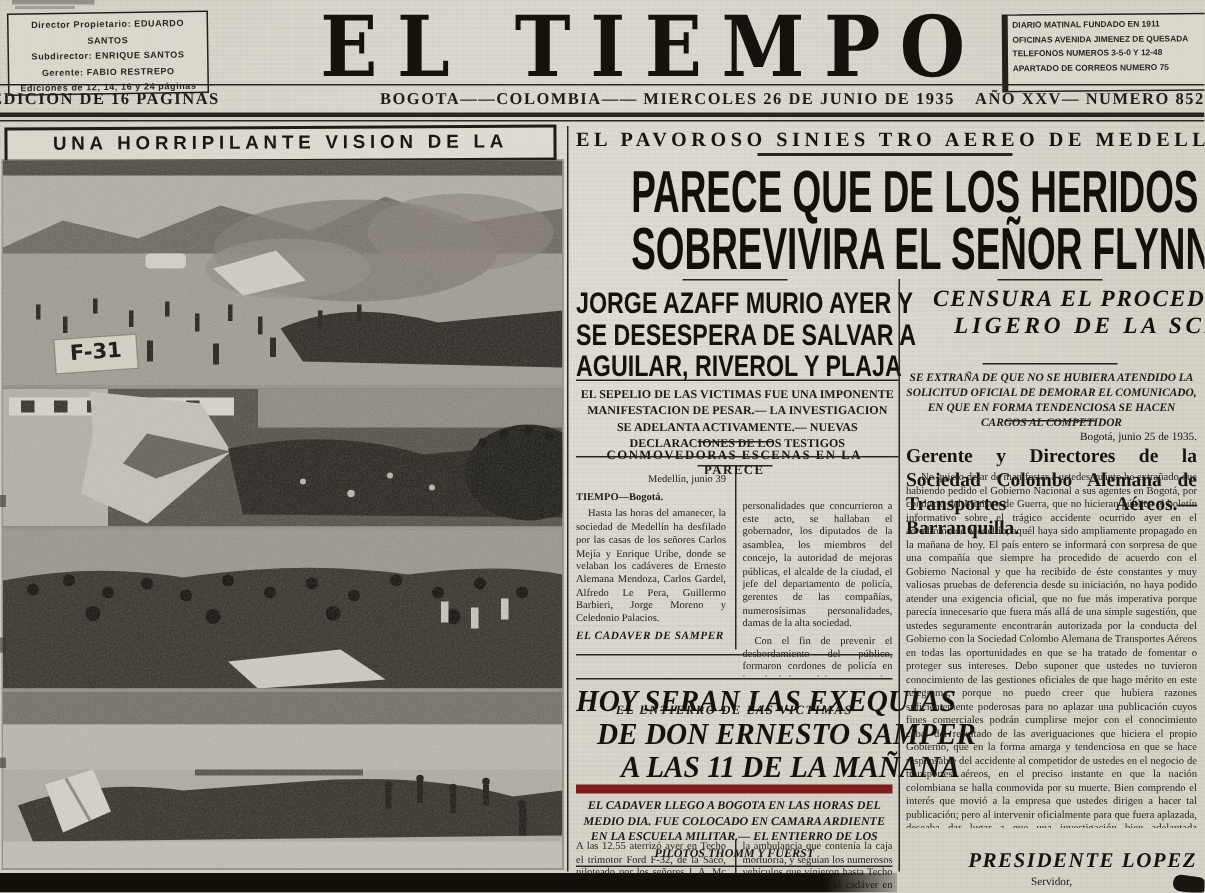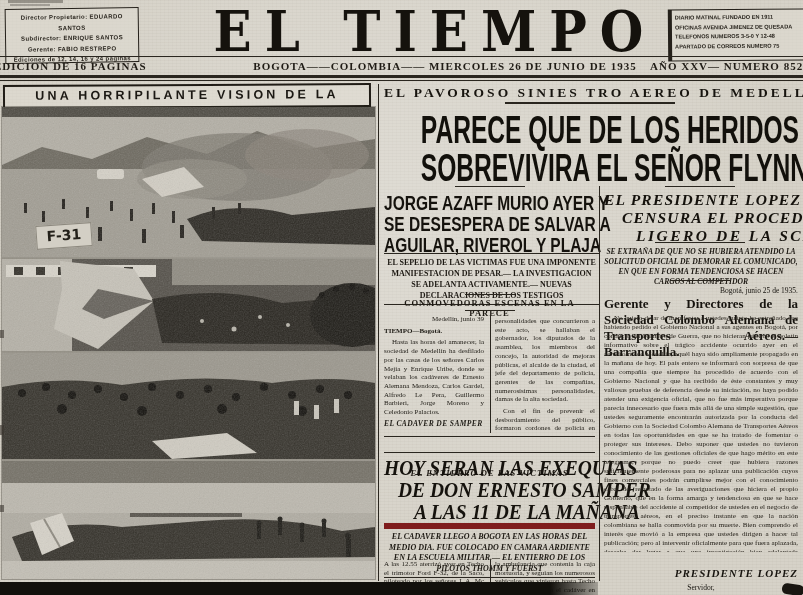--- a/index.html
+++ b/index.html
@@ -92,21 +92,21 @@
     font-family:"Liberation Serif", serif;font-weight:bold;font-size:15.5px;
     letter-spacing:1.2px;white-space:nowrap;color:#15120d;font-style:italic;
   }
   .lopez-deck{
     font-weight:bold;font-style:italic;font-size:7.6px;line-height:10px;text-align:center;color:#1d1913;
   }
   .letter{
     font-size:7.1px;line-height:9px;text-align:justify;color:#26221b;overflow:hidden;
   }
   .letter p{margin:0;text-indent:10px;}
-  .sig{font-weight:bold;font-style:italic;font-size:11px;letter-spacing:1px;text-align:right;}
+  .sig{font-weight:bold;font-style:italic;font-size:14px;letter-spacing:1px;text-align:right;}
   .closing{font-size:7.5px;text-align:center;}
   .ink-bar{background:linear-gradient(90deg,#12100c 0 92%,rgba(18,16,12,.25));}
   .mini-rule{height:1px;background:#2a261f;}
 </style>
 </head>
 <body>
 
 <div class="abs" style="left:8px;top:0;width:55px;height:3px;background:#55514a;opacity:.5"></div>
 <div class="abs" style="left:10px;top:4px;width:40px;height:2px;background:#55514a;opacity:.4"></div>
 
@@ -311,21 +311,21 @@
 <div class="abs mini-rule" style="left:465px;top:310px;width:50px"></div>
 
 <div class="abs bodycol" style="left:384px;top:315px;width:100px;height:118px">
   <p class="date-sm">Medellín, junio 39</p>
   <p class="noindent" style="font-weight:bold">TIEMPO—Bogotá.</p>
   <p>Hasta las horas del amanecer, la sociedad de Medellín ha desfilado por las casas de los señores Carlos Mejía y Enrique Uribe, donde se velaban los cadáveres de Ernesto Alemana Mendoza, Carlos Gardel, Alfredo Le Pera, Guillermo Barbieri, Jorge Moreno y Celedonio Palacios.</p>
   <div class="subhead-sm">EL CADAVER DE SAMPER</div>
 
 </div>
 <div class="abs rule" style="left:490px;top:315px;width:1px;height:118px"></div>
-<div class="abs bodycol" style="left:495px;top:317px;width:100px;height:118px">
+<div class="abs bodycol" style="left:495px;top:333px;width:100px;height:118px">
   <p class="noindent">personalidades que concurrieron a este acto, se hallaban el gobernador, los diputados de la asamblea, los miembros del concejo, la autoridad de mejoras públicas, el alcalde de la ciudad, el jefe del departamento de policía, gerentes de las compañías, numerosísimas personalidades, damas de la alta sociedad.</p>
   <p>Con el fin de prevenir el desbordamiento del público, formaron cordones de policía en los alrededores del campo, y los investigadores oficiales vigilaban el sitio de la catástrofe, con el fin de conservar rigurosamente el estado de las ruinas, hasta orientar la investigación. El inmenso público permaneció en respetuoso recogimiento, hasta que el F31 arrancó del campo, llevando a la capital los fúnebres despojos.</p>
 
 </div>
 
 <div class="abs rule" style="left:384px;top:436px;width:211px;height:1px"></div>
 <div class="abs mid ent-kicker" style="top:440px">EL ENTIERRO DE LAS VICTIMAS</div>
 <div class="abs rule" style="left:384px;top:452px;width:211px;height:1px"></div>
 
 <div class="abs mid" style="top:457px">
@@ -340,21 +340,20 @@
 </div>
 <div class="abs rule" style="left:490px;top:560px;width:1px;height:34px"></div>
 <div class="abs bodycol" style="left:495px;top:560px;width:100px;height:34px">
   <p class="noindent">la ambulancia que contenía la caja mortuoria, y seguían los numerosos vehículos que vinieron hasta Techo y los que esperaban el cadáver en la estación de la Sabana y a lo largo de la Avenida Colón. De la Plaza de Nariño siguió el cortejo por la carrera 13 hasta la casa de doña Marcelle Mendoza v. de Samper, en donde</p>
 </div>
 
 <div class="abs rule" style="left:599px;top:186px;width:1px;height:395px"></div>
 <div class="abs mini-rule" style="left:665px;top:186px;width:70px"></div>
 
 <div class="abs right" style="top:191px">
-  <div class="lopez-line">EL PRESIDENTE LOPEZ</div>
   <div class="lopez-line" style="margin-left:18px">CENSURA EL PROCEDER</div>
   <div class="lopez-line" style="margin-left:32px;letter-spacing:2.5px">LIGERO DE LA SCADTA</div>
 </div>
 <div class="abs mini-rule" style="left:655px;top:242px;width:90px"></div>
 <div class="abs right lopez-deck" style="top:247px">SE EXTRAÑA DE QUE NO SE HUBIERA ATENDIDO LA SOLICITUD OFICIAL DE DEMORAR EL COMUNICADO, EN QUE EN FORMA TENDENCIOSA SE HACEN CARGOS AL COMPETIDOR</div>
 <div class="abs mini-rule" style="left:670px;top:280px;width:60px"></div>
 
 <div class="abs right" style="top:286px;font-size:7.5px;text-align:right">Bogotá, junio 25 de 1935.</div>
 <div class="abs right" style="top:296px;font-size:13px;text-align:justify;font-weight:bold">Gerente y Directores de la Sociedad Colombo Alemana de Transportes Aéreos.— Barranquilla.</div>
 

